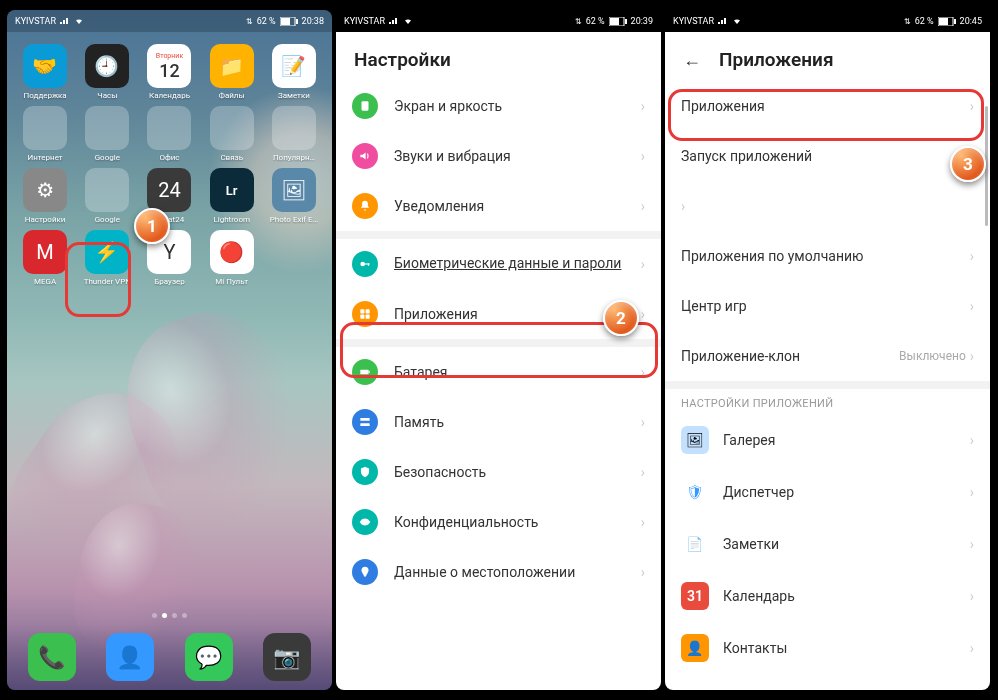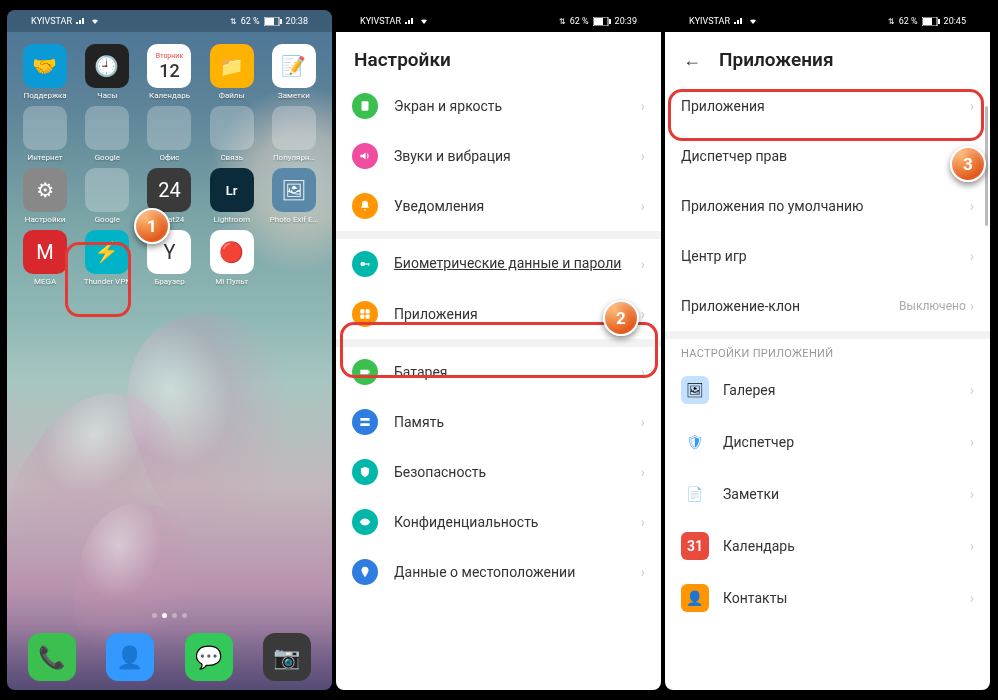--- a/index.html
+++ b/index.html
@@ -1,20 +1,20 @@
 <!DOCTYPE html>
 <html><head>
 <meta charset="utf-8">
 <style>
 * { margin:0; padding:0; box-sizing:border-box; font-family:-apple-system,BlinkMacSystemFont,"Segoe UI",Roboto,sans-serif; }
 body { width:998px; height:700px; background:#000; display:flex; gap:4px; padding:10px 7px; position:relative; }
 .phone { width:325px; height:680px; background:#000; border-radius:8px; overflow:hidden; position:relative; display:flex; flex-direction:column; }
 
 
-.status-bar { height:22px; background:rgba(0,0,0,0.2); color:#fff; display:flex; align-items:center; justify-content:space-between; padding:0 24px; font-size:9px; font-weight:400; position:relative; z-index:5; }
+.status-bar { height:22px; background:rgba(0,0,0,0.2); color:#fff; display:flex; align-items:center; justify-content:space-between; padding:0 8px; font-size:9px; font-weight:400; position:relative; z-index:5; }
 .phone2 .status-bar, .phone3 .status-bar { background:#000; color:#fff; }
 .status-left { display:flex; align-items:center; gap:4px; }
 .status-right { display:flex; align-items:center; gap:4px; }
 .sig-icon { width:10px; height:8px; display:inline-block; }
 .sig-icon svg, .wifi-icon svg, .batt-icon svg { display:block; }
 .wifi-icon { width:10px; height:8px; }
 .batt-icon { width:18px; height:9px; }
 
 
 .home-bg { position:absolute; inset:0; background:linear-gradient(180deg,#4a7396 0%,#5f8599 15%,#7aa3a6 30%,#8fb8b5 45%,#a8c6c1 55%,#c3b8bd 70%,#b893ae 85%,#6e5a88 100%); z-index:0; overflow:hidden; }
@@ -425,21 +425,24 @@
     <div class="settings-header">
         <span class="back-arrow">←</span>
         <span>Приложения</span>
       </div>
     <div class="settings-list" id="list3">
         <div class="setting-row">
           <div class="row-label">Приложения</div>
           <div class="row-chevron">›</div>
         </div>
         <div class="setting-row">
-          <div class="row-label">Диспетчер прав</div>
+          <div class="row-label">Запуск приложений</div>
+          <div class="row-chevron">›</div>
+        </div>
+        <div class="setting-row">
           <div class="row-chevron">›</div>
         </div>
         <div class="setting-row">
           <div class="row-label">Приложения по умолчанию</div>
           <div class="row-chevron">›</div>
         </div>
         <div class="setting-row">
           <div class="row-label">Центр игр</div>
           <div class="row-chevron">›</div>
         </div>

